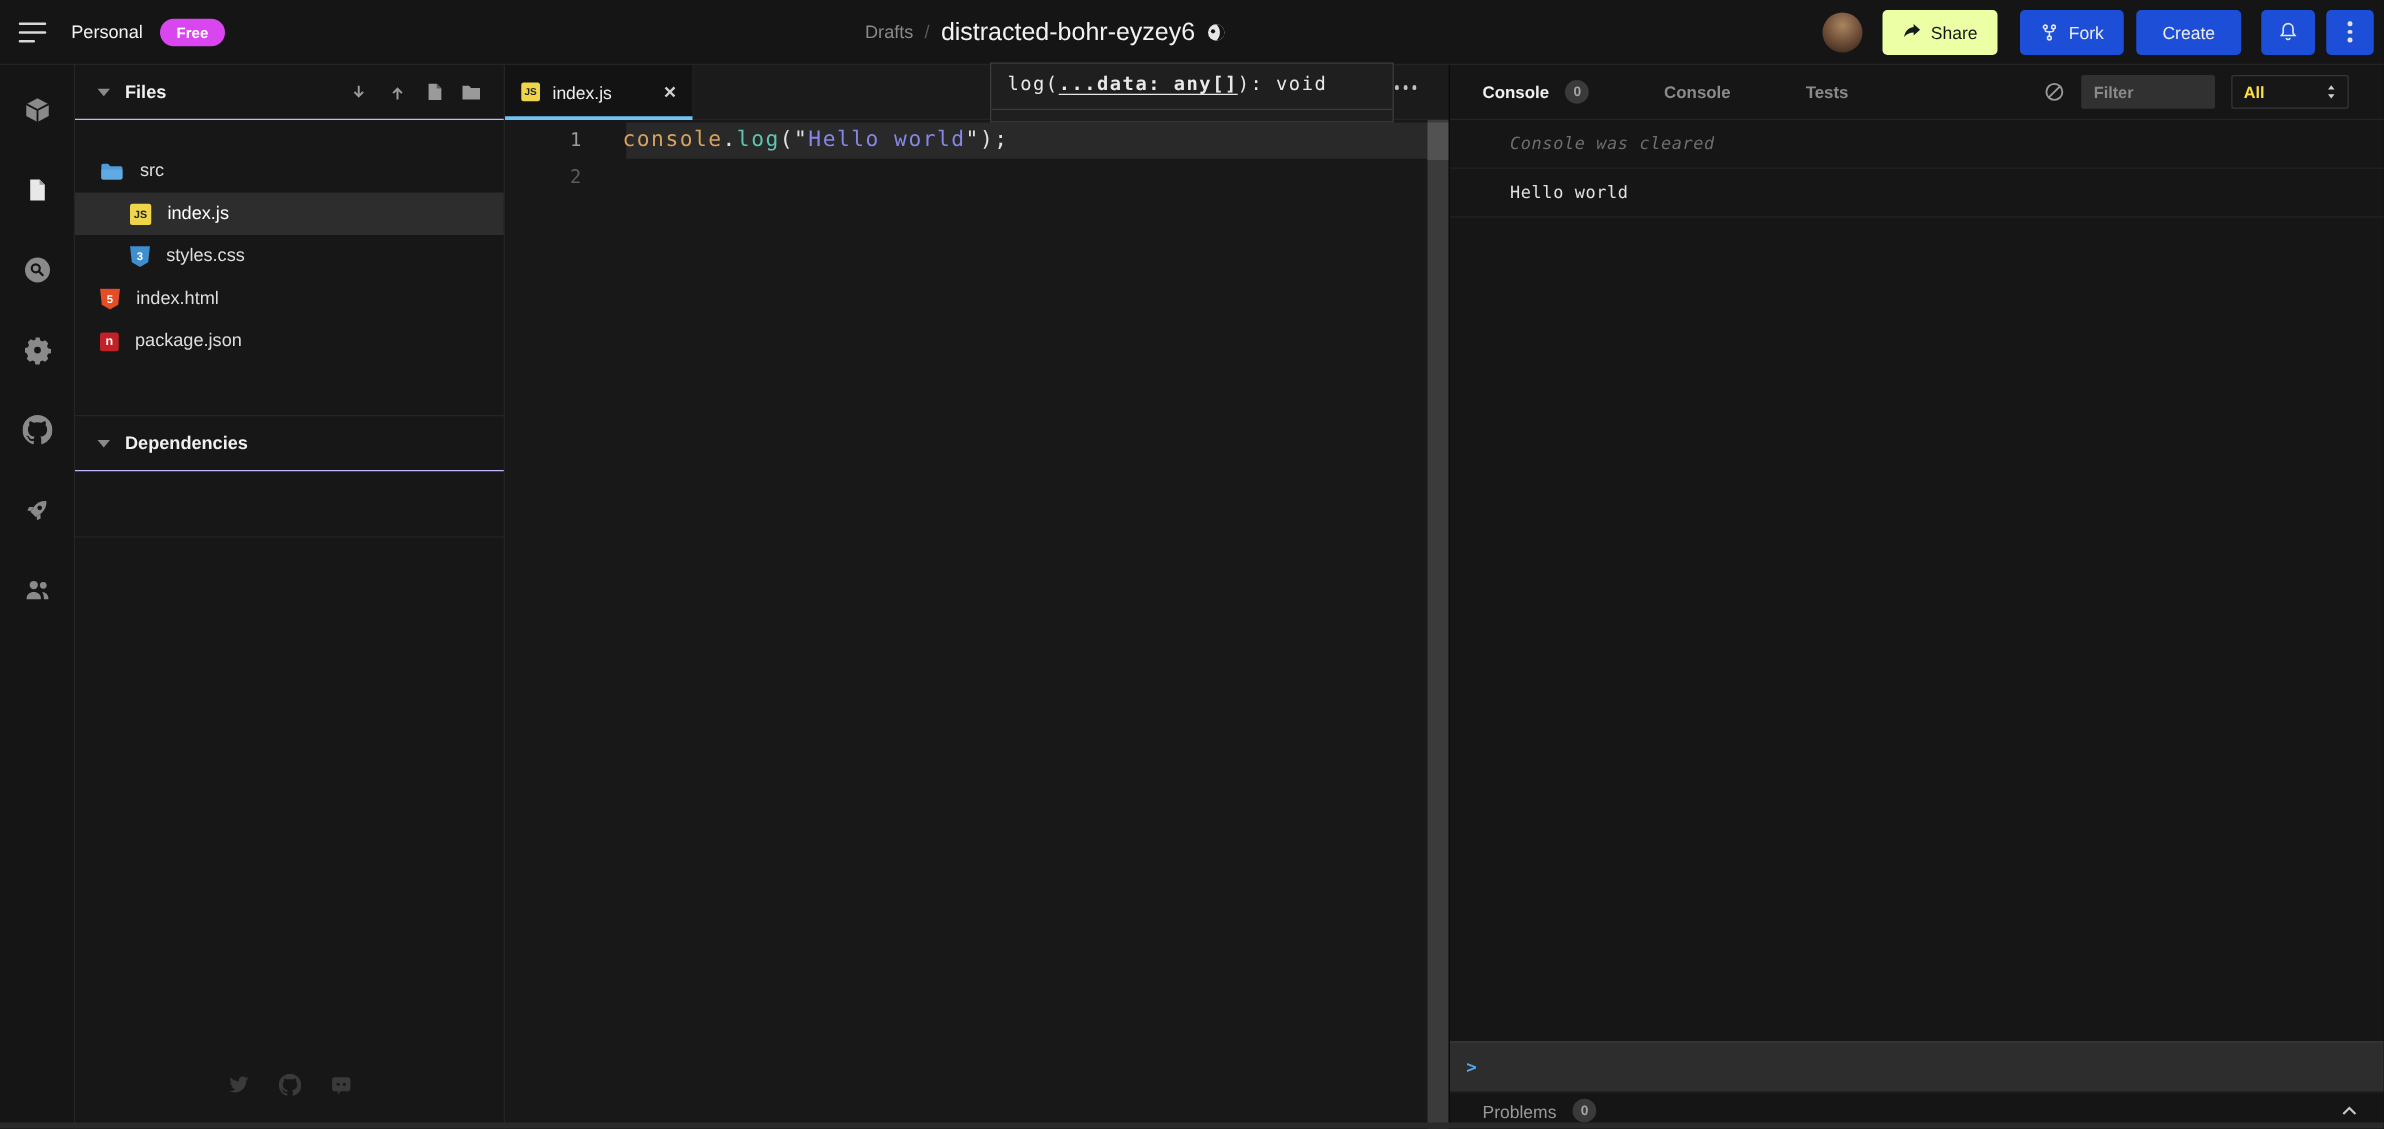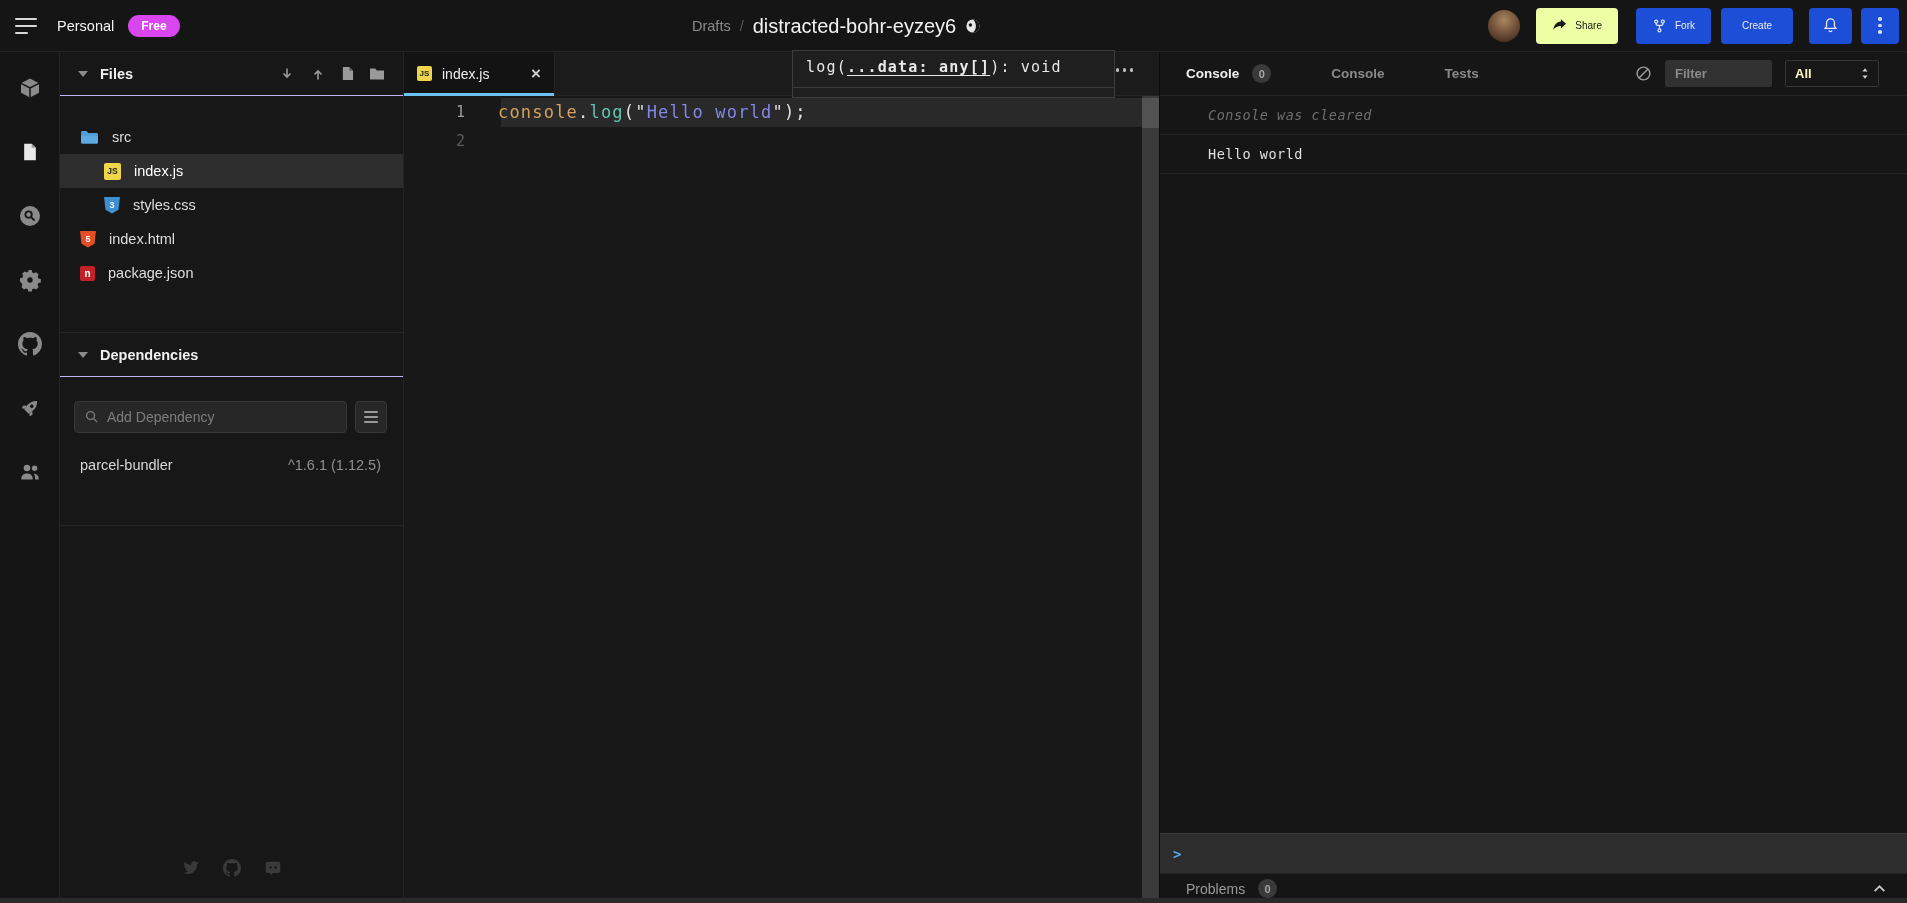--- a/index.html
+++ b/index.html
@@ -17,21 +17,21 @@
   .free-badge { margin-left:14px; background:#d946ef; color:#fff; font-size:12px; font-weight:700;
                 border-radius:999px; padding:4px 13px; }
   .breadcrumb { position:absolute; left:692px; top:0; height:52px; display:flex; align-items:center; gap:9px; }
   .crumb-parent { color:#8a8a8a; font-size:14.5px; }
   .crumb-sep { color:#5a5a5a; font-size:14.5px; }
   .crumb-title { color:#f2f2f2; font-size:20px; font-weight:500; }
   .topbar-right { margin-left:auto; display:flex; align-items:center; padding-right:8px; }
   .avatar { width:32px; height:32px; border-radius:50%; margin-right:16px; cursor:pointer;
             background:radial-gradient(circle at 50% 32%, #a9855f, #6b4a35 55%, #33241a 95%); }
   .btn { height:36px; border:none; border-radius:4px; display:flex; align-items:center; justify-content:center;
-         font-family:inherit; font-size:10px; cursor:pointer; }
+         font-family:inherit; font-size:14px; cursor:pointer; }
   .btn-share { background:#EDFFA5; color:#161616; font-weight:500; padding:0 16px; gap:8px; margin-right:18px; }
   .btn-dark { background:#1d4ed8; color:#ededed; font-weight:500; }
   .btn-fork { padding:0 16px; gap:8px; margin-right:10px; }
   .btn-create { padding:0 21px; margin-right:16px; }
   .btn-bell { width:43px; margin-right:9px; }
   .btn-kebab { width:38px; flex-direction:column; gap:3px; }
   .btn-kebab i { width:3.5px; height:3.5px; border-radius:50%; background:#e0e0e0; }
 
   
   .activitybar { position:absolute; left:0; top:52px; bottom:0; width:60px; background:#151515;
@@ -120,21 +120,21 @@
   .ctab { font-size:13.5px; font-weight:700; color:#8a8a8a; cursor:pointer; display:flex; align-items:center; gap:13px; }
   .ctab.active { color:#f0f0f0; }
   .badge { min-width:19px; height:19px; border-radius:10px; background:#3a3a3a; color:#a5a5a5;
            font-size:11px; font-weight:700; display:inline-flex; align-items:center; justify-content:center; padding:0 5px; }
   .console-controls { margin-left:auto; display:flex; align-items:center; gap:13px; }
   .filter-input { width:107px; height:27px; background:#313131; border:none; border-radius:2px; outline:none;
                   color:#ddd; font-family:inherit; font-size:13px; font-weight:600; padding:0 10px; }
   .filter-input::placeholder { color:#8a8a8a; }
   .level-select { width:94px; height:27px; background:#171717; border:1px solid #373737; border-radius:2px;
                   display:flex; align-items:center; padding:0 9px; cursor:pointer; }
-  .level-select .lbl { flex:1; font-size:13px; font-weight:700; color:#fef9c3; }
+  .level-select .lbl { flex:1; font-size:13px; font-weight:700; color:#fde047; }
   .console-body { flex:1; font-family:"DejaVu Sans Mono", monospace; font-size:13.5px; letter-spacing:0.5px; overflow:hidden; }
   .crow { height:39px; display:flex; align-items:center; padding-left:48px; border-bottom:1px solid #232323; }
   .crow.muted { color:#6e6e6e; font-style:italic; }
   .crow.log { color:#e0e0e0; }
   .console-input { height:40px; flex:none; background:#2d2d2d; border-top:1px solid #3a3a3a;
                    display:flex; align-items:center; padding-left:13px; cursor:text; }
   .prompt { color:#58A6E8; font-family:"DejaVu Sans Mono", monospace; font-size:14px; font-weight:700; }
   .problems-bar { height:30px; flex:none; background:#151515; border-top:1px solid #242424;
                   display:flex; align-items:center; padding:0 21px 0 26px; cursor:pointer; }
   .problems-label { color:#9a9a9a; font-size:14px; }
@@ -313,42 +313,20 @@
       <span class="npm-icon">n</span>
       <span>package.json</span>
     </div>
   </div>
 
   <div class="deps">
     <div class="sec-header">
       <div class="tri-down"></div>
       <span class="sec-title">Dependencies</span>
     </div>
-    <div class="deps-body">
-      <div class="dep-search-row">
-        <div class="dep-search">
-          <span class="mag">
-            <svg width="15" height="15" viewBox="0 0 16 16" fill="none" stroke="#7a7a7a" stroke-width="1.5">
-                <circle cx="7" cy="7" r="4.2"></circle>
-                <path d="M10.2 10.2 14 14"></path>
-              </svg>
-          </span>
-          <input type="text" placeholder="Add Dependency" style="">
-        </div>
-        <div class="dep-menu-btn">
-          <i></i>
-            <i></i>
-            <i></i>
-        </div>
-      </div>
-      <div class="dep-row">
-        <span class="dep-name">parcel-bundler</span>
-        <span class="dep-version">^1.6.1 (1.12.5)</span>
-      </div>
-    </div>
   </div>
 
   <div class="social-row">
     <span class="sicon">
       <svg width="18" height="18" viewBox="0 0 16 16" fill="#3a3a3a">
           <path d="M15 3.2c-.5.2-1 .4-1.6.5.6-.35 1-.9 1.2-1.55-.55.33-1.15.56-1.8.7A2.8 2.8 0 0 0 8 4.8c0 .22.02.44.07.65C5.75 5.33 3.7 4.23 2.3 2.5c-.25.43-.4.93-.4 1.46 0 1 .5 1.9 1.3 2.4-.47-.02-.9-.14-1.3-.35v.04c0 1.4 1 2.57 2.3 2.84-.24.06-.5.1-.76.1-.18 0-.36-.02-.54-.05.37 1.15 1.43 2 2.7 2.02A5.6 5.6 0 0 1 1 12.1a7.9 7.9 0 0 0 4.3 1.26c5.16 0 8-4.28 8-8v-.36c.55-.4 1.02-.9 1.4-1.46z"></path>
         </svg>
     </span>
     <span class="sicon">
       <svg width="18" height="18" viewBox="0 0 16 16">

